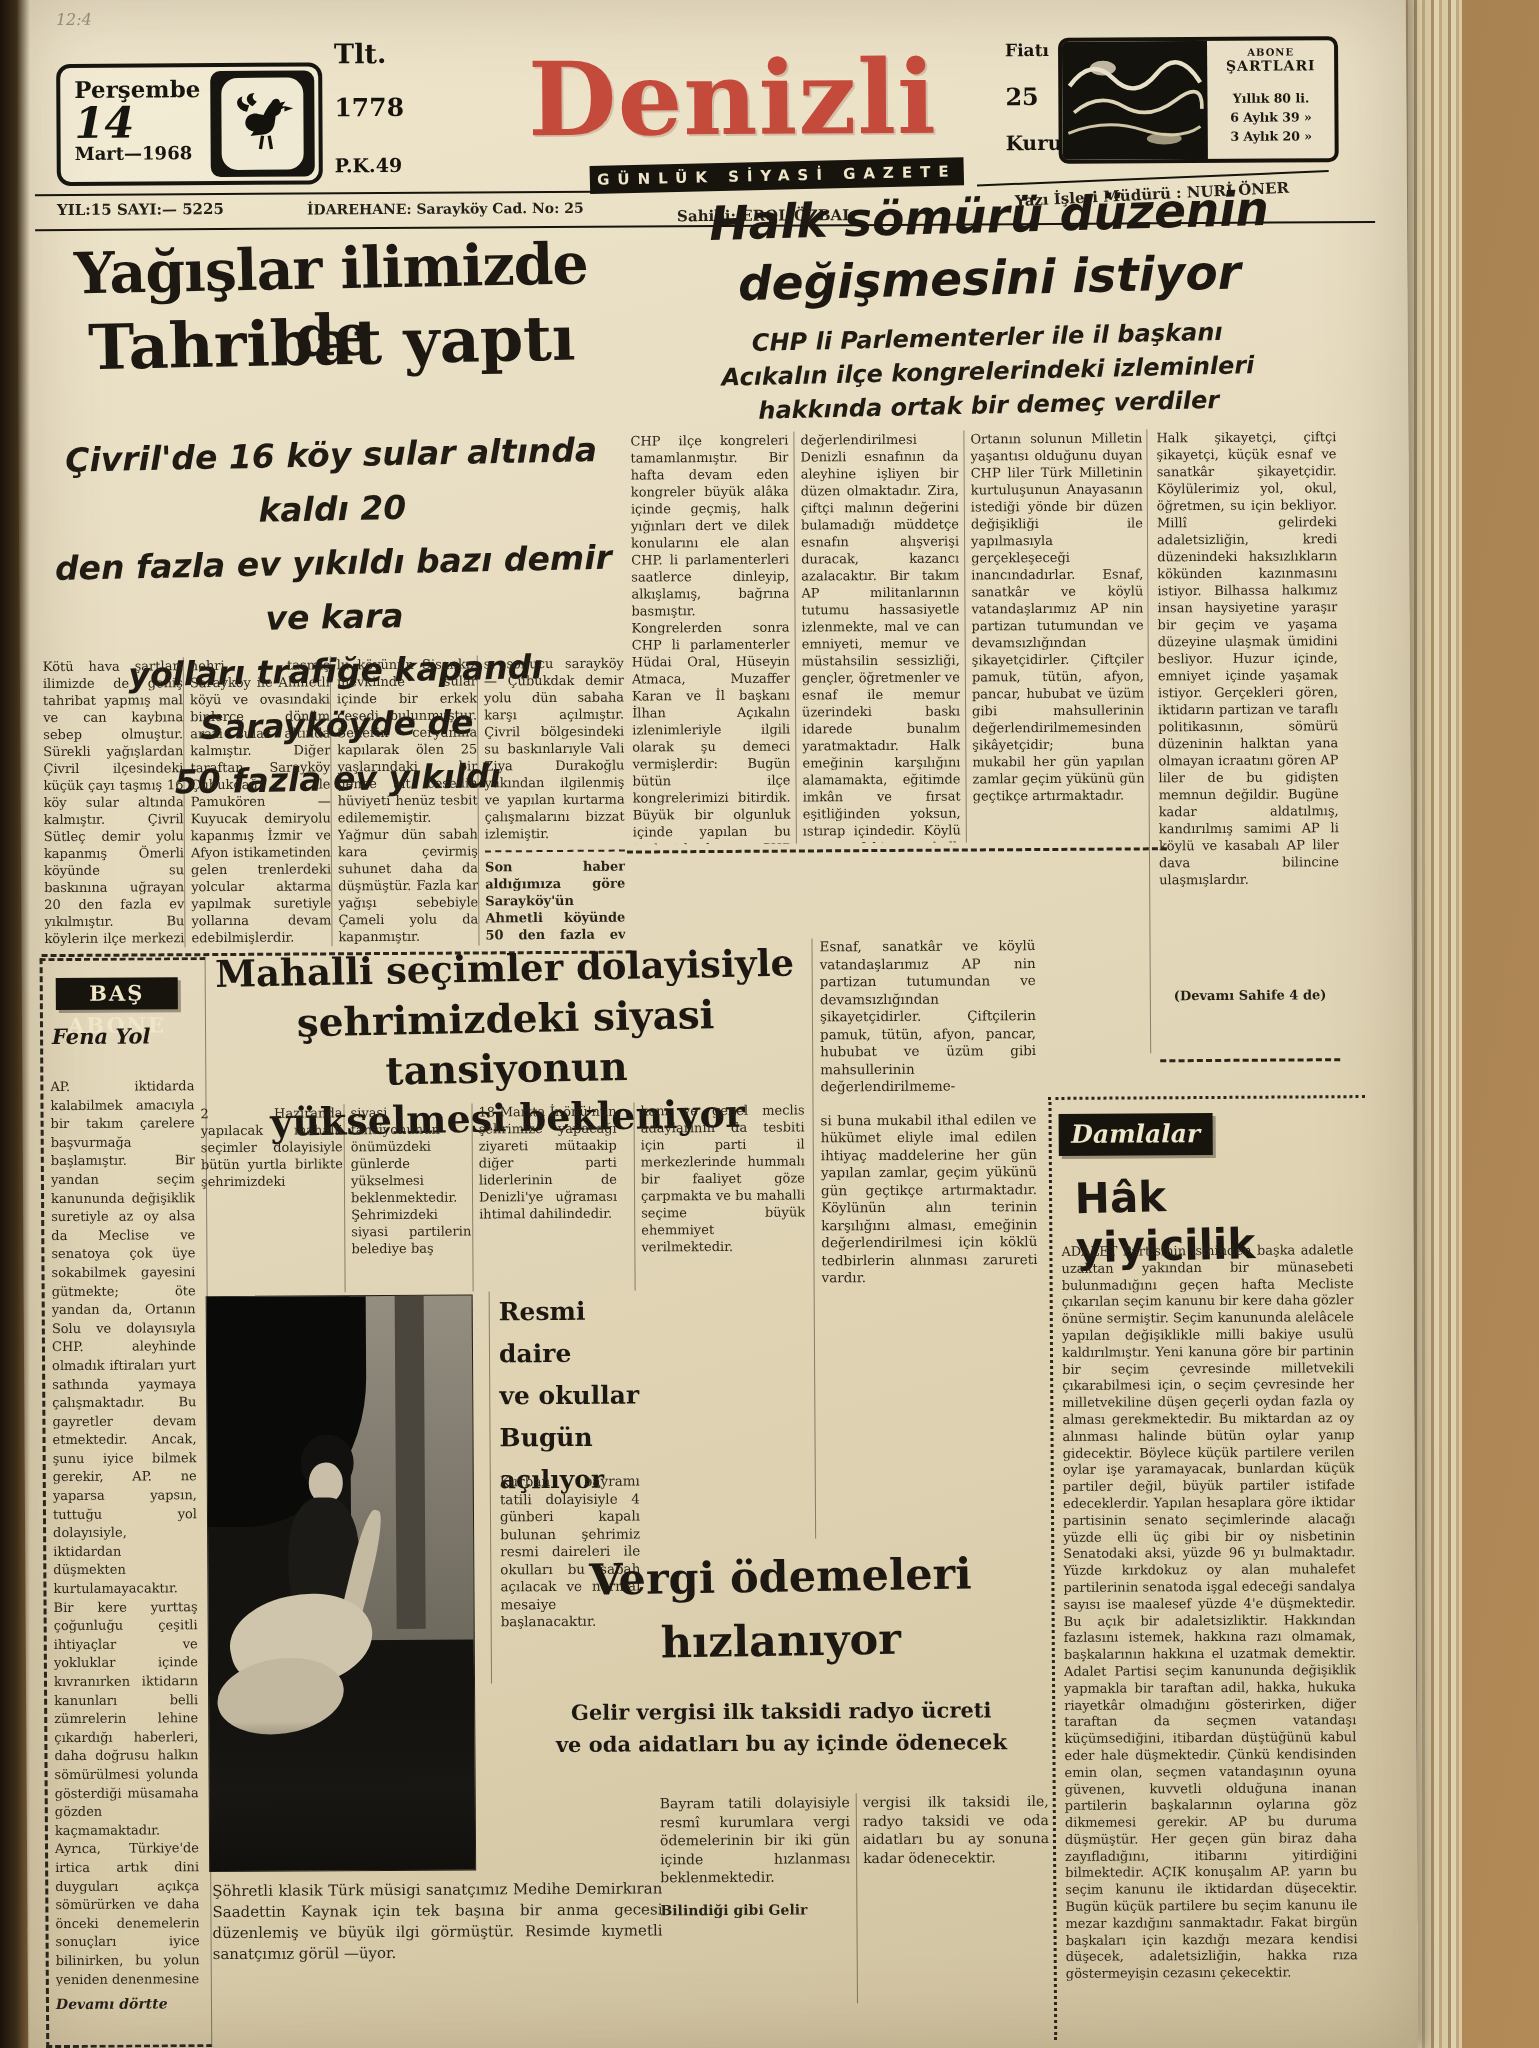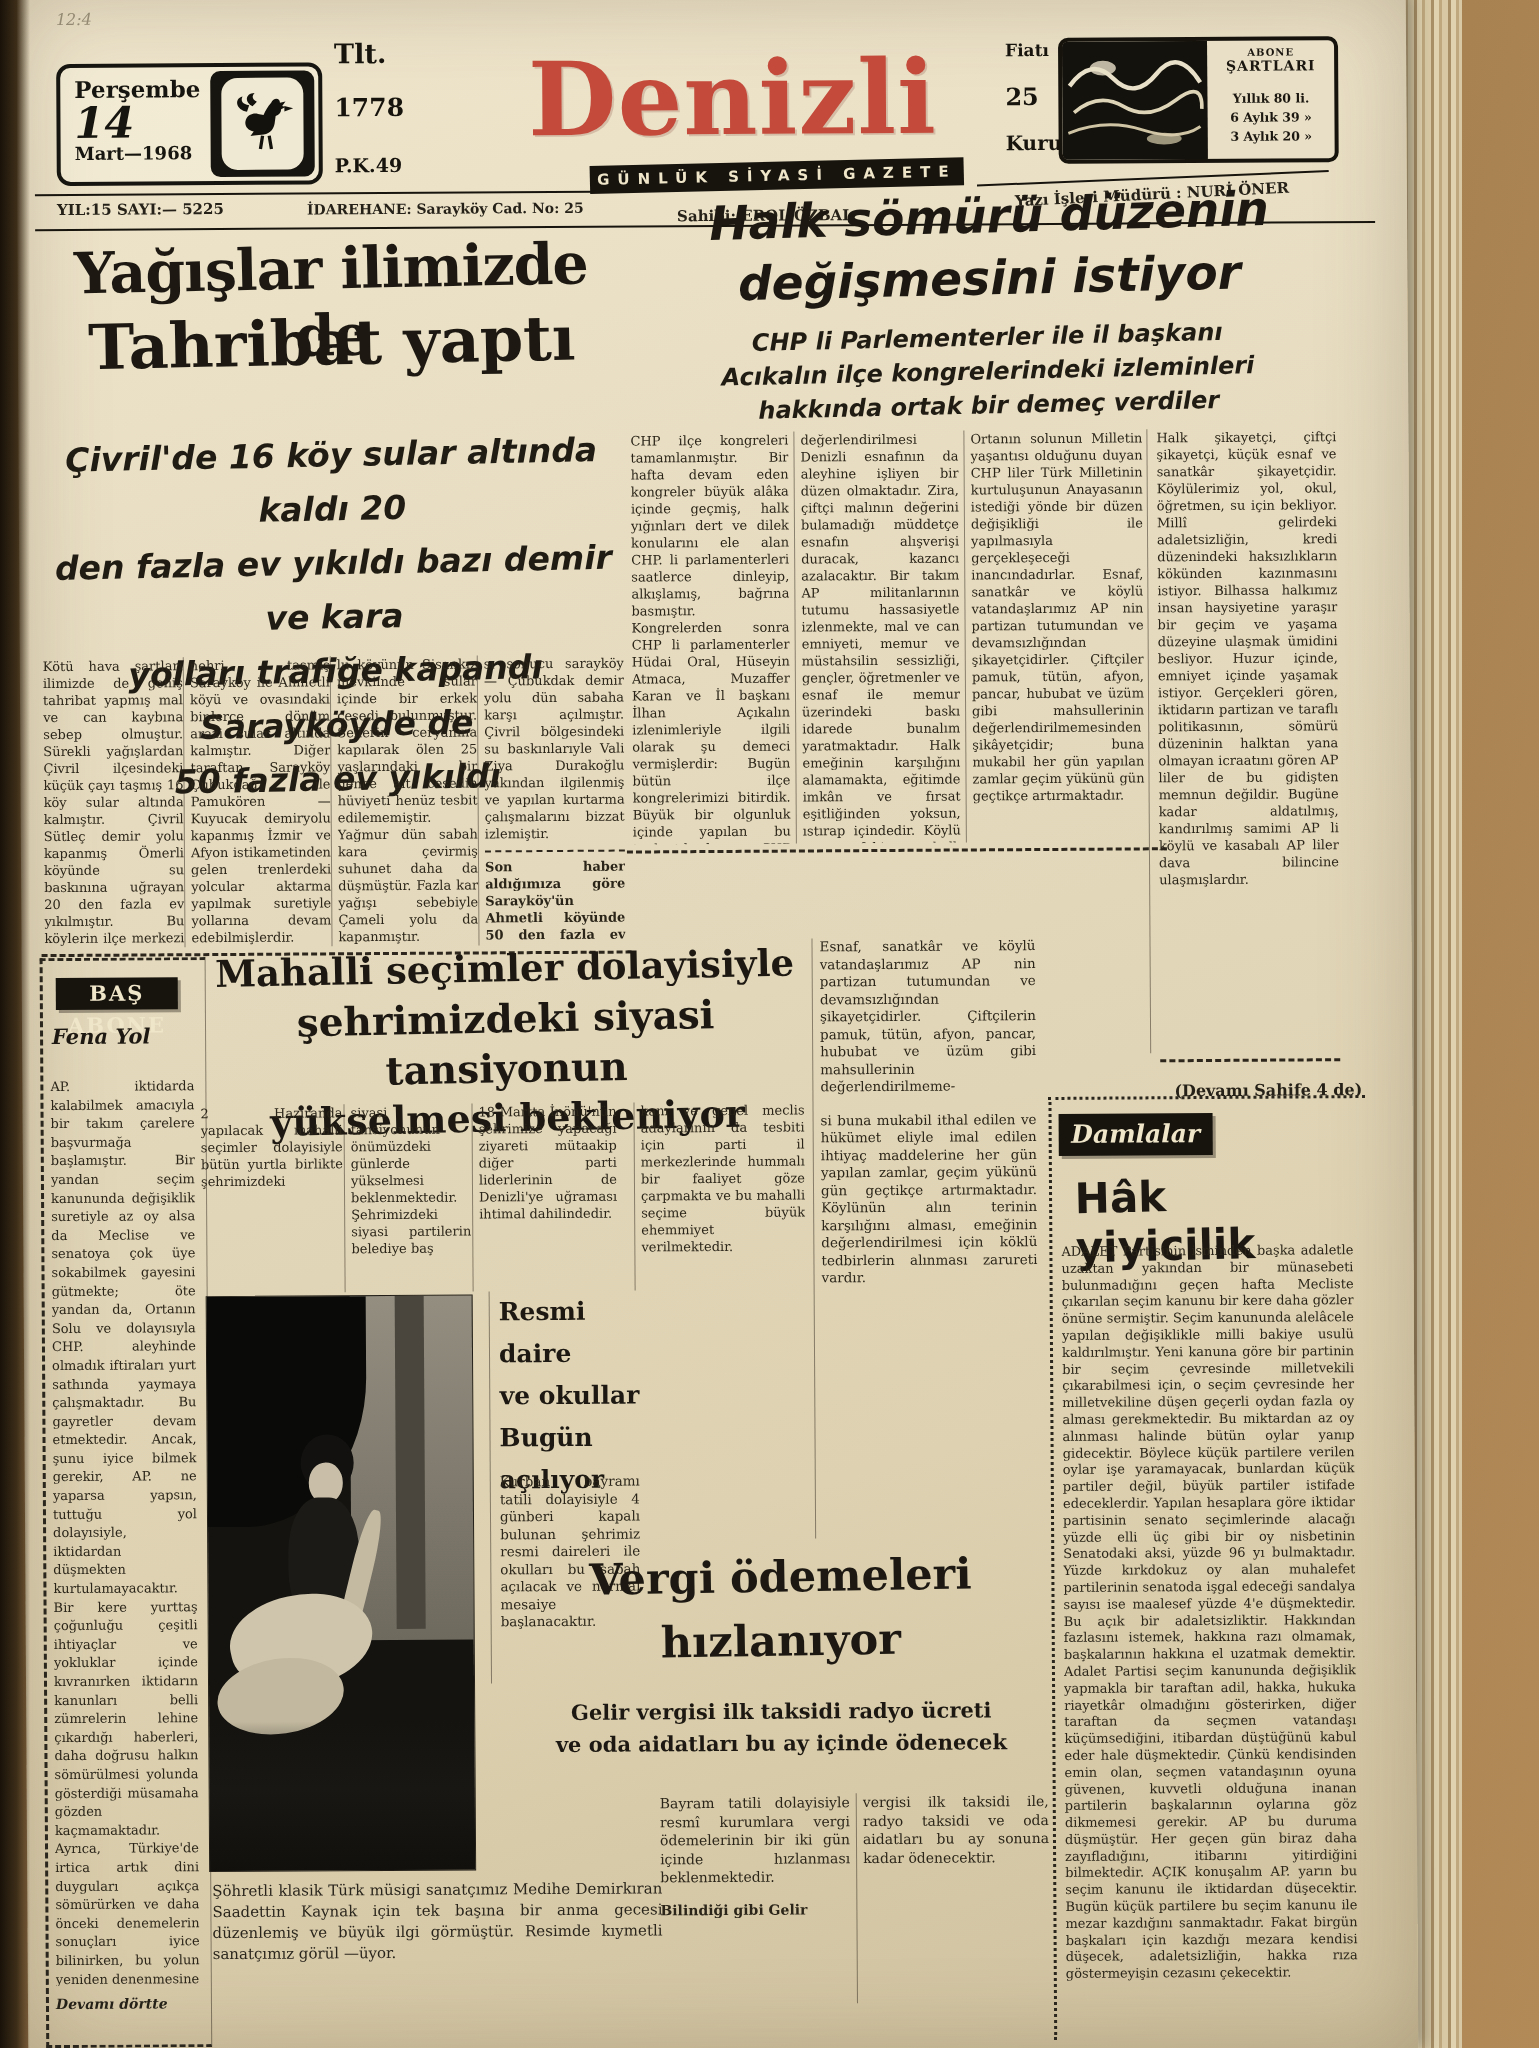--- a/index.html
+++ b/index.html
@@ -150,21 +150,21 @@
 
     <div class="a col" style="left:612px;top:438px;width:158px;height:412px">CHP ilçe kongreleri tamamlanmıştır. Bir hafta devam eden kongreler büyük alâka içinde geçmiş, halk yığınları dert ve dilek konularını ele alan CHP. li parlamenterleri saatlerce dinleyip, alkışlamış, bağrına basmıştır. Kongrelerden sonra CHP li parlamenterler Hüdai Oral, Hüseyin Atmaca, Muzaffer Karan ve İl başkanı İlhan Açıkalın izlenimleriyle ilgili olarak şu demeci vermişlerdir: Bugün bütün ilçe kongrelerimizi bitirdik. Büyük bir olgunluk içinde yapılan bu toplantılarda CHP teşkilâtı heyecan yüklü gayretleri ve imanla memleket davalarını bilince ulaştırmıştır.</div>
     <div class="a col" style="left:782px;top:438px;width:158px;height:412px">değerlendirilmesi Denizli esnafının da aleyhine işliyen bir düzen olmaktadır. Zira, çiftçi malının değerini bulamadığı müddetçe esnafın alışverişi duracak, kazancı azalacaktır. Bir takım AP militanlarının tutumu hassasiyetle izlenmekte, mal ve can emniyeti, memur ve müstahsilin sessizliği, gençler, öğretmenler ve esnaf ile memur üzerindeki baskı idarede bunalım yaratmaktadır. Halk emeğinin karşılığını alamamakta, eğitimde imkân ve fırsat eşitliğinden yoksun, ıstırap içindedir. Köylü ve fakir halk çocuklarının önüne konan engeller aşılamadığı için Türk çocukları kaderine terkedilmiş durumdadır. Dokuma</div>
     <div class="a col" style="left:952px;top:438px;width:172px;height:412px">Ortanın solunun Milletin yaşantısı olduğunu duyan CHP liler Türk Milletinin kurtuluşunun Anayasanın istediği yönde bir düzen değişikliği ile yapılmasıyla gerçekleşeceği inancındadırlar. Esnaf, sanatkâr ve köylü vatandaşlarımız AP nin partizan tutumundan ve devamsızlığından şikayetçidirler. Çiftçiler pamuk, tütün, afyon, pancar, hububat ve üzüm gibi mahsullerinin değerlendirilmemesinden şikâyetçidir; buna mukabil her gün yapılan zamlar geçim yükünü gün geçtikçe artırmaktadır.</div>
     <div class="vr" style="left:775px;top:438px;height:412px"></div>
     <div class="vr" style="left:945px;top:438px;height:412px"></div>
     <div class="dash" style="left:606px;top:856px;width:540px"></div>
 
     <div class="vr" style="left:1128px;top:438px;height:624px"></div>
     <div class="a col" style="left:1138px;top:438px;width:180px;height:600px">Halk şikayetçi, çiftçi şikayetçi, küçük esnaf ve sanatkâr şikayetçidir. Köylülerimiz yol, okul, öğretmen, su için bekliyor. Millî gelirdeki adaletsizliğin, kredi düzenindeki haksızlıkların kökünden kazınmasını istiyor. Bilhassa halkımız insan haysiyetine yaraşır bir geçim ve yaşama düzeyine ulaşmak ümidini besliyor. Huzur içinde, emniyet içinde yaşamak istiyor. Gerçekleri gören, iktidarın partizan ve taraflı politikasının, sömürü düzeninin halktan yana olmayan icraatını gören AP liler de bu gidişten memnun değildir. Bugüne kadar aldatılmış, kandırılmış samimi AP li köylü ve kasabalı AP liler dava bilincine ulaşmışlardır.</div>
-    <div class="a b" style="left:1152px;top:1090px;font-size:16px">(Devamı Sahife 4 de)</div>
+    <div class="a b" style="left:1152px;top:997px;font-size:13px">(Devamı Sahife 4 de)</div>
     <div class="dash" style="left:1138px;top:1068px;width:180px"></div>
 
     <div class="vr" style="left:790px;top:945px;height:600px"></div>
     <div class="a" style="left:798px;top:945px;width:216px;height:600px;overflow:hidden">
       <div class="col" style="font-size:13.5px;line-height:17.5px">Esnaf, sanatkâr ve köylü vatandaşlarımız AP nin partizan tutumundan ve devamsızlığından şikayetçidirler. Çiftçilerin pamuk, tütün, afyon, pancar, hububat ve üzüm gibi mahsullerinin değerlendirilmeme-</div>
       <div class="col" style="font-size:13.5px;line-height:17.5px;margin-top:16px">si buna mukabil ithal edilen ve hükümet eliyle imal edilen ihtiyaç maddelerine her gün yapılan zamlar, geçim yükünü gün geçtikçe artırmaktadır. Köylünün alın terinin karşılığını alması, emeğinin değerlendirilmesi için köklü tedbirlerin alınması zarureti vardır.</div>
     </div>
 
     <div class="a" style="left:18px;top:960px;width:162px;height:1084px;border:3px dashed #2b261d;border-right:1px solid rgba(45,38,28,.5)"></div>
     <div class="a bar kickerbar" style="left:34px;top:980px;width:122px;height:32px;line-height:32px;font-size:21px;letter-spacing:2px;font-style:normal">BAŞ ABONE</div>
@@ -194,21 +194,21 @@
       <div class="ph" style="left:30%;top:35%;width:27%;height:23%;background:#1c1a16;border-radius:42% 42% 46% 46%"></div>
       <div class="ph" style="left:53%;top:37%;width:8%;height:26%;background:#c4baa2;border-radius:40%;transform:rotate(14deg)"></div>
       <div class="ph" style="left:8%;top:52%;width:54%;height:16%;background:#cfc5ad;border-radius:48% 55% 50% 50%;transform:rotate(-12deg)"></div>
       <div class="ph" style="left:3%;top:63%;width:48%;height:13%;background:#c2b89f;border-radius:50%;transform:rotate(-8deg)"></div>
       <div class="ph" style="left:0;bottom:0;width:100%;height:26%;background:linear-gradient(rgba(0,0,0,0),#191713 45%,#11100c)"></div>
     </div>
     <div class="a caption" style="left:185px;top:1884px;width:450px">Şöhretli klasik Türk müsigi sanatçımız Medihe Demirkıran Saadettin Kaynak için tek başına bir anma gecesi düzenlemiş ve büyük ilgi görmüştür. Resimde kıymetli sanatçımız görül —üyor.</div>
 
     <div class="a" style="left:475px;top:1296px;width:140px">
       <div class="hl" style="font-size:25px;line-height:42px;text-align:left">Resmi daire</div>
-      <div class="hl" style="font-size:25px;line-height:42px;text-align:right">ve okullar</div>
+      <div class="hl" style="font-size:25px;line-height:42px;text-align:center">ve okullar</div>
       <div class="hl" style="font-size:25px;line-height:42px;text-align:left">Bugün</div>
       <div class="hl" style="font-size:25px;line-height:42px;text-align:left">açılıyor</div>
     </div>
     <div class="a col" style="left:475px;top:1478px;width:140px;height:210px;font-size:13.5px;line-height:17.5px">Kurban bayramı tatili dolayisiyle 4 günberi kapalı bulunan şehrimiz resmi daireleri ile okulları bu sabah açılacak ve normal mesaiye başlanacaktır.</div>
     <div class="vr" style="left:465px;top:1296px;height:392px"></div>
 
     <div class="a hl" style="left:470px;top:1558px;width:570px;font-size:43px;transform:rotate(-0.6deg)">Vergi ödemeleri</div>
     <div class="a hl" style="left:470px;top:1622px;width:570px;font-size:43px;transform:rotate(-0.6deg)">hızlanıyor</div>
     <div class="a" style="left:470px;top:1702px;width:570px">
       <div class="hl" style="font-size:21px;line-height:32px">Gelir vergisi ilk taksidi radyo ücreti</div>

